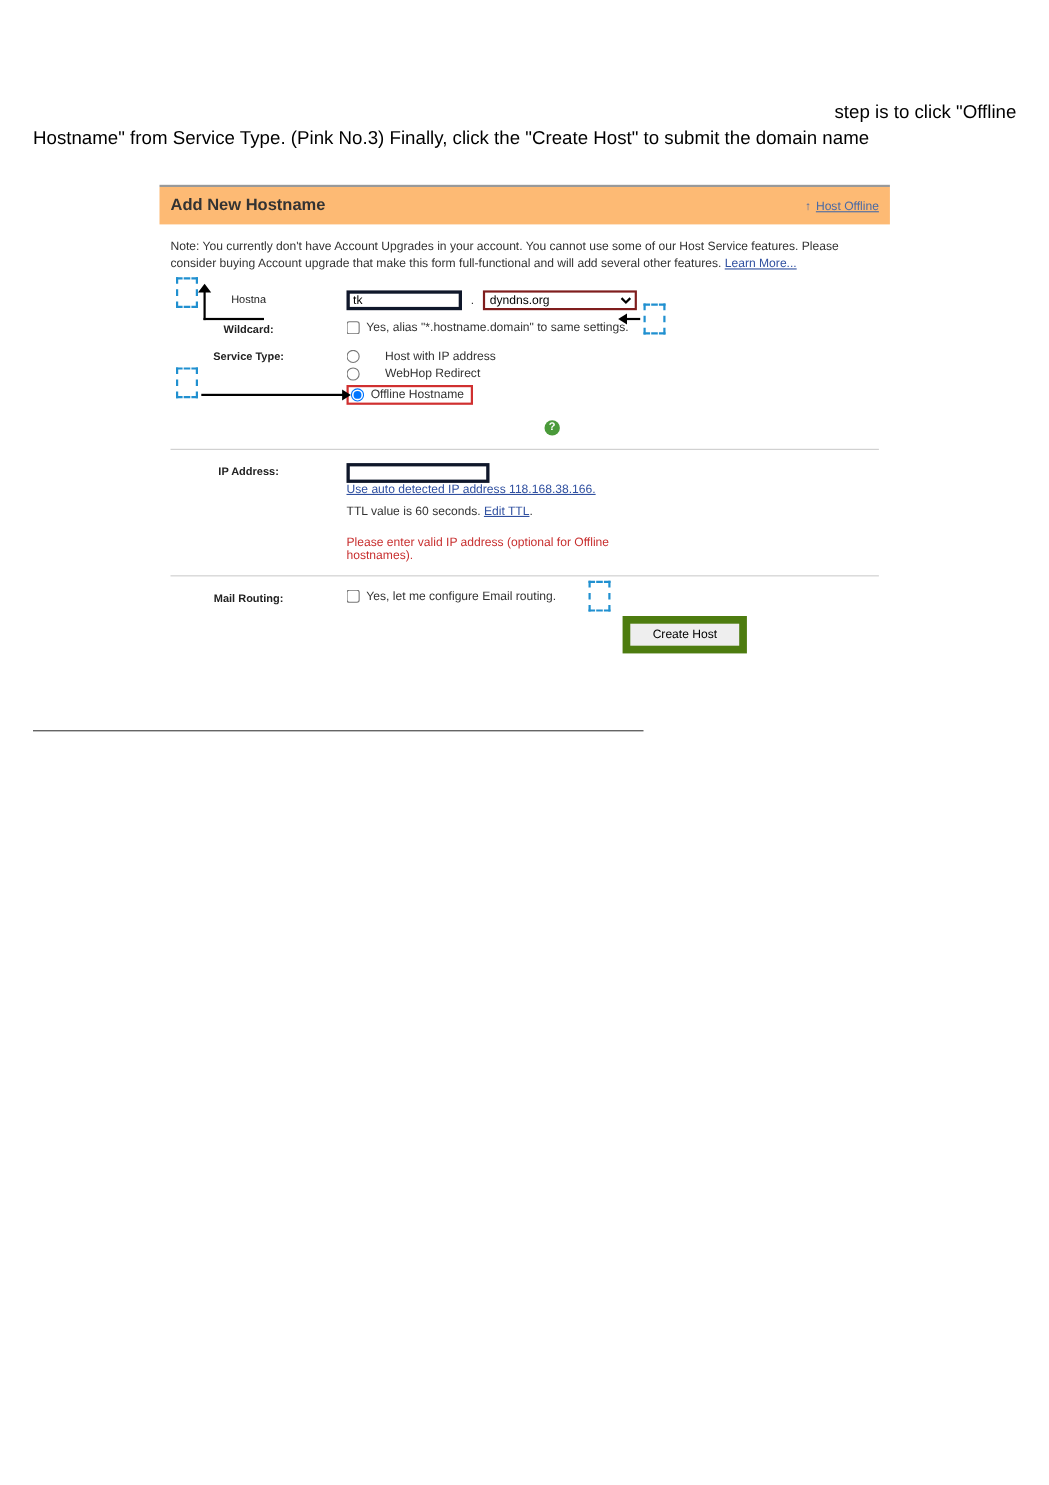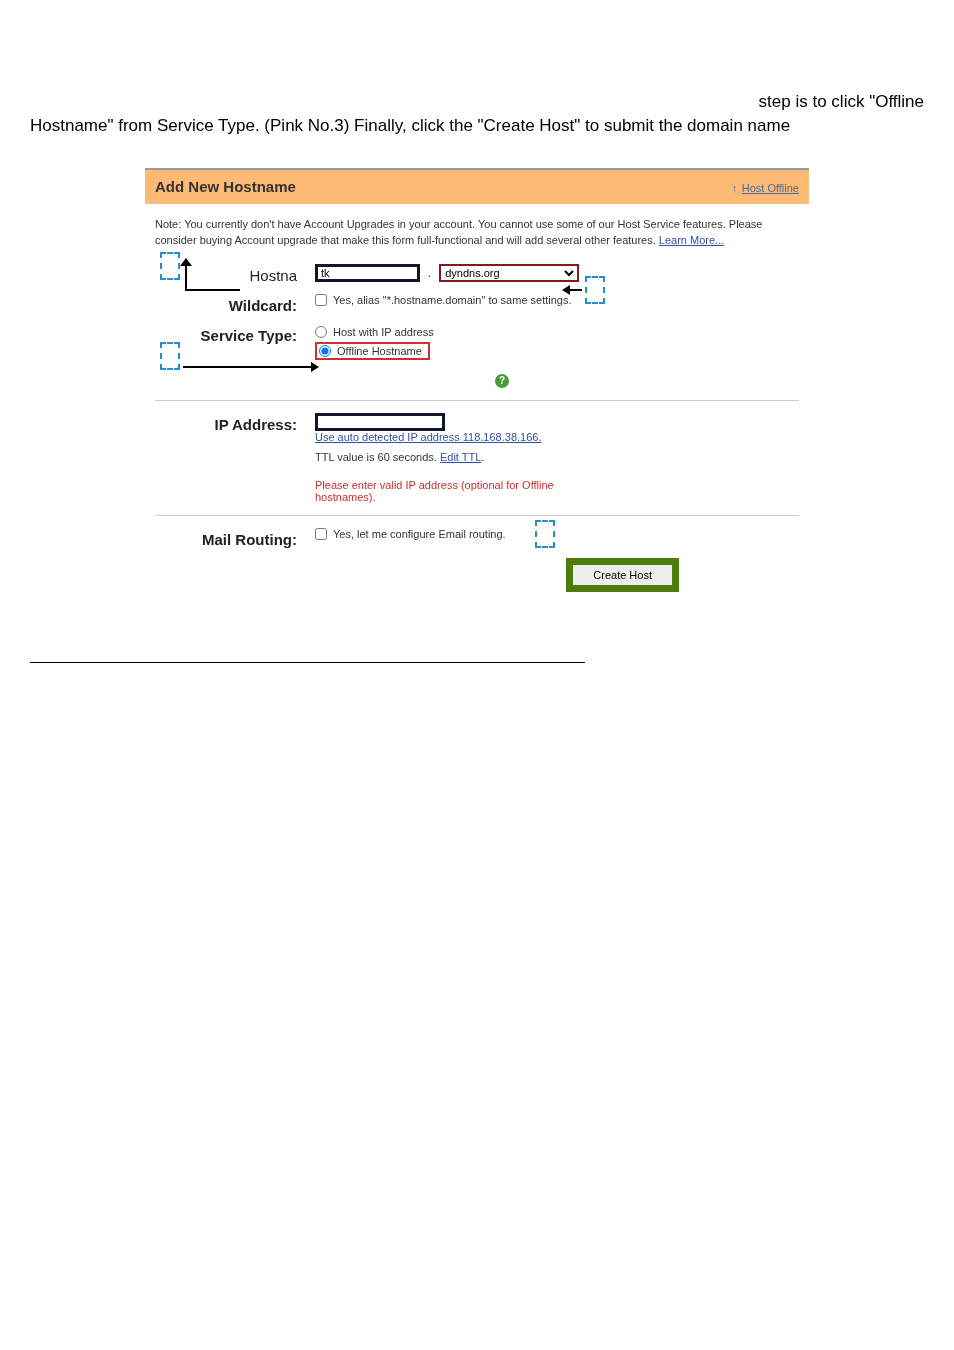--- a/index.html
+++ b/index.html
@@ -58,22 +58,22 @@
     .form-body {
       padding: 10px 10px 20px 10px;
     }
     .form-row {
       display: flex;
       align-items: flex-start;
       margin-bottom: 10px;
     }
     .form-label {
       width: 160px;
-      text-align: right;
-      font-size: 15px;
+      text-align: center;
+      font-size: 10px;
       color: #222;
       padding-right: 18px;
       padding-top: 3px;
     }
     .bold { font-weight: bold; }
     .form-field {
       flex: 1;
       font-size: 11px;
       color: #333;
       position: relative;
@@ -106,21 +106,21 @@
     input[type="checkbox"] {
       width: 12px;
       height: 12px;
     }
     .radio-group {
       font-size: 11px;
     }
     .radio-row {
       display: flex;
       align-items: center;
-      gap: 6px;
+      gap: 23px;
       padding: 2px 0;
     }
     input[type="radio"] {
       width: 12px;
       height: 12px;
     }
     .offline-box {
       border: 2px solid #d03030;
       display: inline-flex;
       align-items: center;
@@ -244,20 +244,24 @@
     </div>
 
     <div class="form-row rel">
       <div class="form-label bold">Service Type:</div>
       <div class="form-field radio-group">
         <div class="radio-row">
           <input type="radio" name="svc" style="">
           <span>Host with IP address</span>
         </div>
         <div class="radio-row">
+          <input type="radio" name="svc" style="">
+          <span>WebHop Redirect</span>
+        </div>
+        <div class="radio-row">
           <span class="offline-box">
             <input type="radio" name="svc" checked="" style="">
             <span>Offline Hostname</span>
           </span>
         </div>
         <span class="help-icon">?</span>
       </div>
 
       <div class="callout-box" style="left:5px; top:18px;"></div>
       <div style="position:absolute; left:28px; top:42px; width:130px; height:2px; background:#000;"></div>

